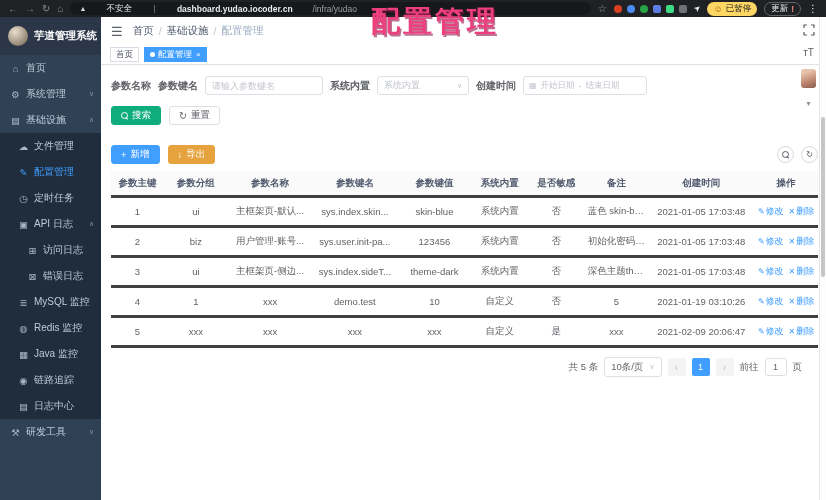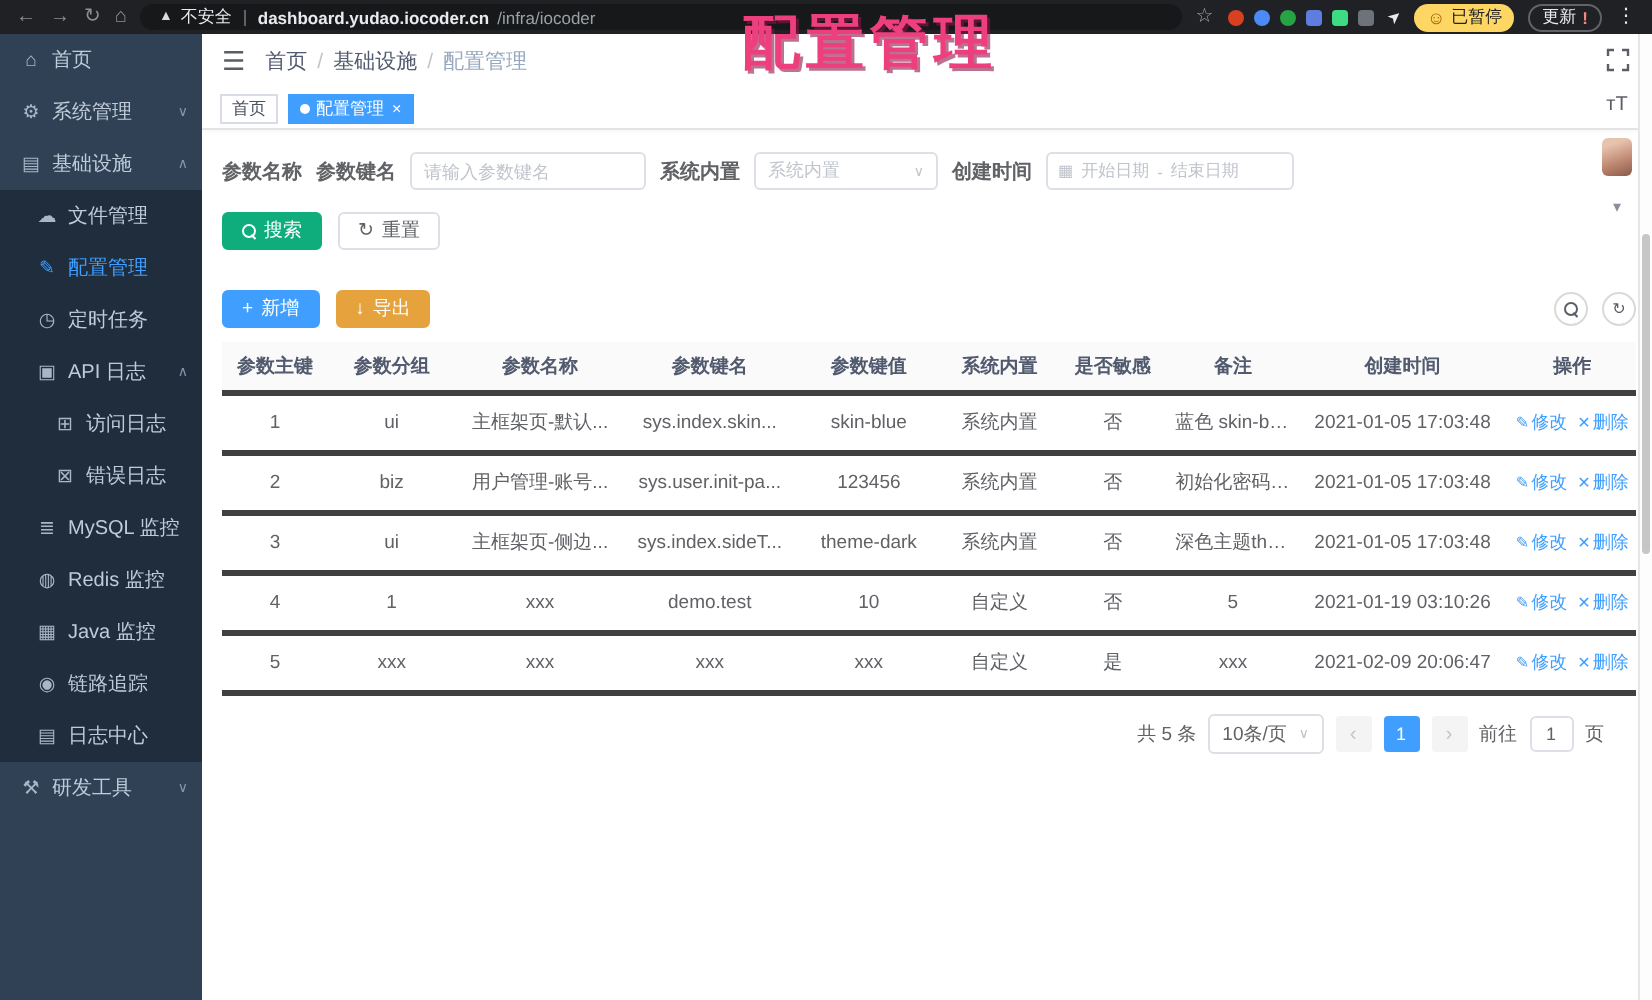--- a/index.html
+++ b/index.html
@@ -3,21 +3,21 @@
 <meta charset="utf-8">
 <style>
   html,body{margin:0;padding:0;width:826px;height:500px;overflow:hidden;background:#202124;
     font-family:"Liberation Sans","DejaVu Sans",sans-serif;}
   .screen{position:relative;width:826px;height:500px;overflow:hidden;}
 
   
   .browser-bar{position:absolute;left:0;top:0;width:826px;height:17px;background:#202124;
     display:flex;align-items:center;gap:7px;padding:0 8px;box-sizing:border-box;color:#9aa0a6;font-size:10px;}
   .bnav{font-size:10px;line-height:17px;color:#8a8f94;}
-  .addr{flex:1;display:flex;align-items:center;gap:4px;height:13px;background:#171819;border-radius:7px;
+  .addr{flex:1;display:flex;align-items:center;gap:20px;height:13px;background:#171819;border-radius:7px;
     padding:0 9px;min-width:0;}
   .warn-tri{color:#dadce0;font-size:7px;}
   .notsecure{color:#e8eaed;font-size:8.5px;}
   .addr-sep{width:1px;height:8px;background:#5f6368;margin:0 2px;}
   .host{color:#e8eaed;font-size:8.5px;font-weight:bold;}
   .path{color:#9aa0a6;font-size:8.5px;}
   .star{font-size:10px;color:#9aa0a6;}
   .ext-row{display:flex;align-items:center;gap:5px;}
   .ext{width:8px;height:8px;display:inline-block;}
   .ext.circle{border-radius:50%;}
@@ -138,21 +138,21 @@
   <div class="browser-bar">
     <span class="bnav">←</span>
     <span class="bnav">→</span>
     <span class="bnav">↻</span>
     <span class="bnav">⌂</span>
     <div class="addr">
       <span class="warn-tri">▲</span>
       <span class="notsecure">不安全</span>
       <span class="addr-sep"></span>
       <span class="host">dashboard.yudao.iocoder.cn</span>
-      <span class="path">/infra/iocoder</span>
+      <span class="path">/infra/yudao</span>
     </div>
     <span class="star">☆</span>
     <div class="ext-row" id="ext-icons">
         <span class="ext circle" style="background: rgb(217, 63, 33);"></span>
         <span class="ext circle" style="background: rgb(75, 139, 245);"></span>
         <span class="ext circle" style="background: rgb(39, 162, 69);"></span>
         <span class="ext square" style="background: rgb(95, 125, 224);"></span>
         <span class="ext square" style="background: rgb(61, 220, 132);"></span>
         <span class="ext square" style="background: rgb(109, 115, 120);"></span>
       </div>
@@ -162,20 +162,24 @@
       <span>已暂停</span>
     </span>
     <span class="update-pill">
       <span>更新</span>
       <span class="excl">!</span>
     </span>
     <span class="bdots">⋮</span>
   </div>
 
   <div class="sidebar">
+    <div class="logo-row">
+      <span class="logo-avatar"></span>
+      <span>芋道管理系统</span>
+    </div>
     <div id="menu">
         <div class="mi d0">
           <span class="mic">⌂</span>
           <span class="mil">首页</span>
         </div>
         <div class="mi d0">
           <span class="mic">⚙</span>
           <span class="mil">系统管理</span>
           <span class="chev">∨</span>
         </div>

